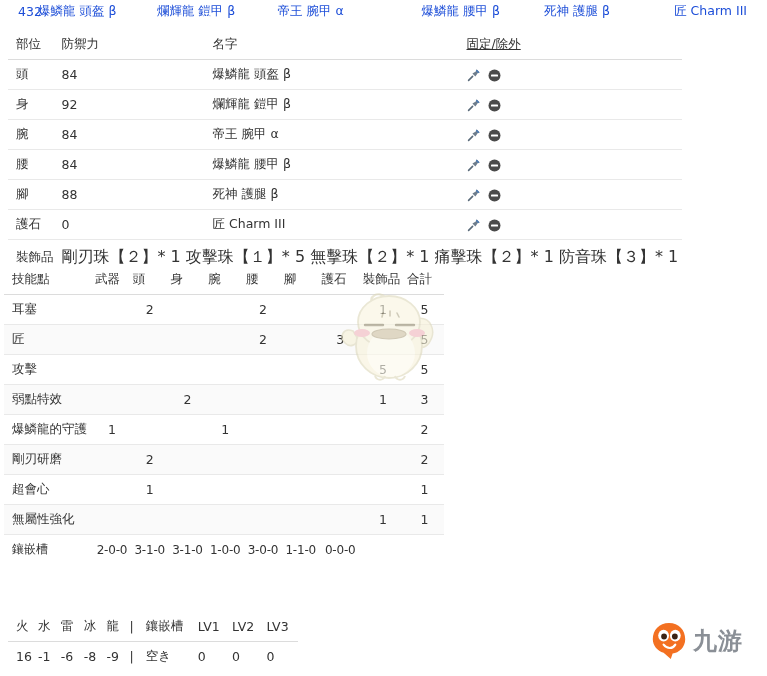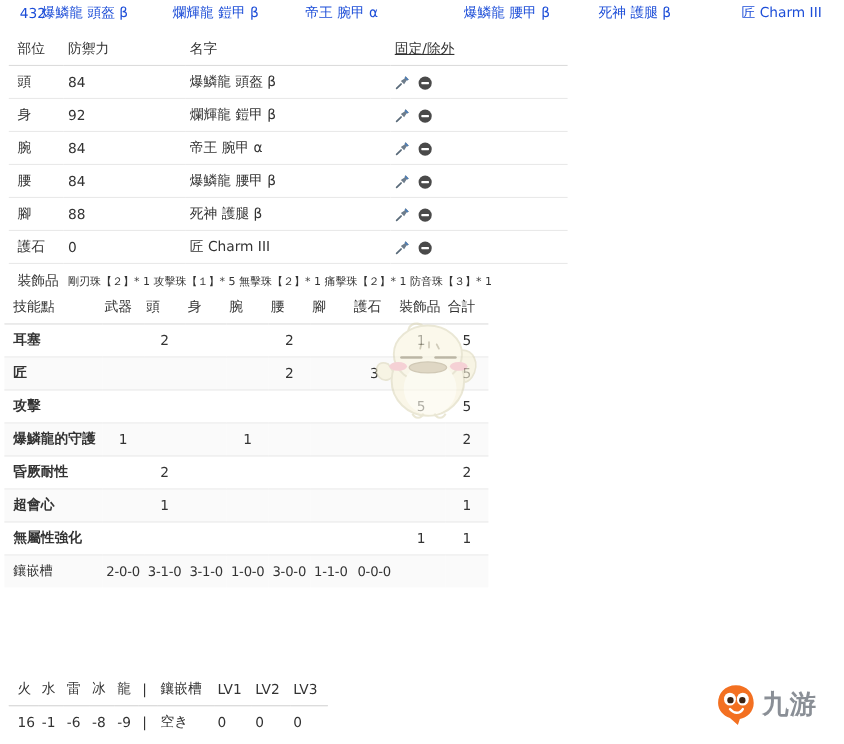--- a/index.html
+++ b/index.html
@@ -35,21 +35,21 @@
     font-weight: normal; text-align: left; color: #333;
     padding: 6px 4px; border-bottom: 1px solid #dcdcdc;
     white-space: nowrap;
   }
   .tbl td {
     padding: 6px 4px; border-bottom: 1px solid #e9e9e9;
     color: #333; white-space: nowrap; vertical-align: middle;
   }
   .tbl tr:last-child td { border-bottom: 1px solid #dcdcdc; }
   .lnk { color: #4a7ebb; }
-  .lnk2 { color: #5b84b1; font-weight: bold; }
+  .lnk2 { color: #5b84b1; }
 
   
   #equip-table {
     position: absolute; left: 8px; top: 30px; width: 508px;
   }
   #equip-table table { width: 508px; }
   #equip-table th:nth-child(1), #equip-table td:nth-child(1) { width: 48px; padding-left: 8px; margin-left: 43px; }
   #equip-table th:nth-child(2), #equip-table td:nth-child(2) { width: 110px; }
   #equip-table th:nth-child(3), #equip-table td:nth-child(3) { width: 185px; }
   #equip-table th:nth-child(4), #equip-table td:nth-child(4) { width: 160px; text-decoration: underline; }
@@ -60,21 +60,21 @@
   }
   .icon-pin { width: 14px; height: 14px; margin-right: 7px; }
   .icon-remove { width: 13px; height: 13px; }
 
   
   .deco-row td {
     border-bottom: none !important;
     padding-top: 7px; padding-bottom: 7px;
   }
   .deco-label { color: #333; }
-  .deco-text { color: #333; font-size: 10px; }
+  .deco-text { color: #333; font-size: 16px; }
 
   
   #skill-table {
     position: absolute; left: 4px; top: 265px; width: 440px;
   }
   #skill-table table { width: 440px; }
   #skill-table th, #skill-table td { padding: 6px 2px; }
   #skill-table tr { height: 28px; }
   .sk-name { width: 92px; padding-left: 8px !important; text-align: left; }
   .sk-num  { width: 40px; text-align: center; }
@@ -278,33 +278,45 @@
             <td class="sk-num"></td>
             <td class="sk-num"></td>
             <td class="sk-num"></td>
             <td class="sk-num"></td>
             <td class="sk-num"></td>
             <td class="sk-num wide"></td>
             <td class="sk-num wide">5</td>
             <td class="sk-num wide">5</td>
           </tr>
           <tr>
+            <td class="sk-name lnk2">弱點特效</td>
+            <td class="sk-num"></td>
+            <td class="sk-num"></td>
+            <td class="sk-num">2</td>
+            <td class="sk-num"></td>
+            <td class="sk-num"></td>
+            <td class="sk-num"></td>
+            <td class="sk-num wide"></td>
+            <td class="sk-num wide">1</td>
+            <td class="sk-num wide">3</td>
+          </tr>
+          <tr>
             <td class="sk-name lnk2">爆鱗龍的守護</td>
             <td class="sk-num">1</td>
             <td class="sk-num"></td>
             <td class="sk-num"></td>
             <td class="sk-num">1</td>
             <td class="sk-num"></td>
             <td class="sk-num"></td>
             <td class="sk-num wide"></td>
             <td class="sk-num wide"></td>
             <td class="sk-num wide">2</td>
           </tr>
           <tr>
-            <td class="sk-name lnk2">昏厥耐性</td>
+            <td class="sk-name lnk2">剛刃研磨</td>
             <td class="sk-num"></td>
             <td class="sk-num">2</td>
             <td class="sk-num"></td>
             <td class="sk-num"></td>
             <td class="sk-num"></td>
             <td class="sk-num"></td>
             <td class="sk-num wide"></td>
             <td class="sk-num wide"></td>
             <td class="sk-num wide">2</td>
           </tr>

